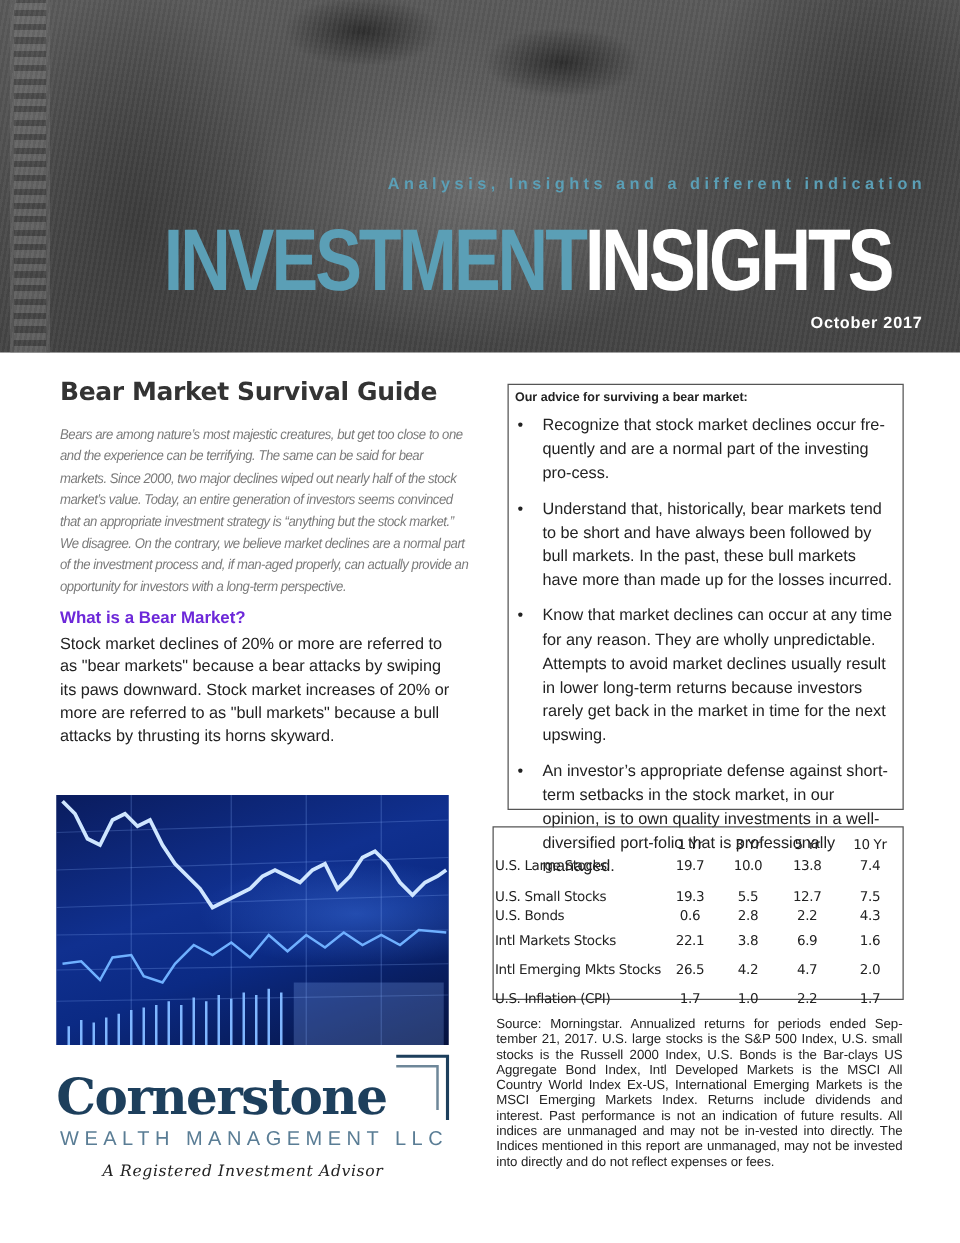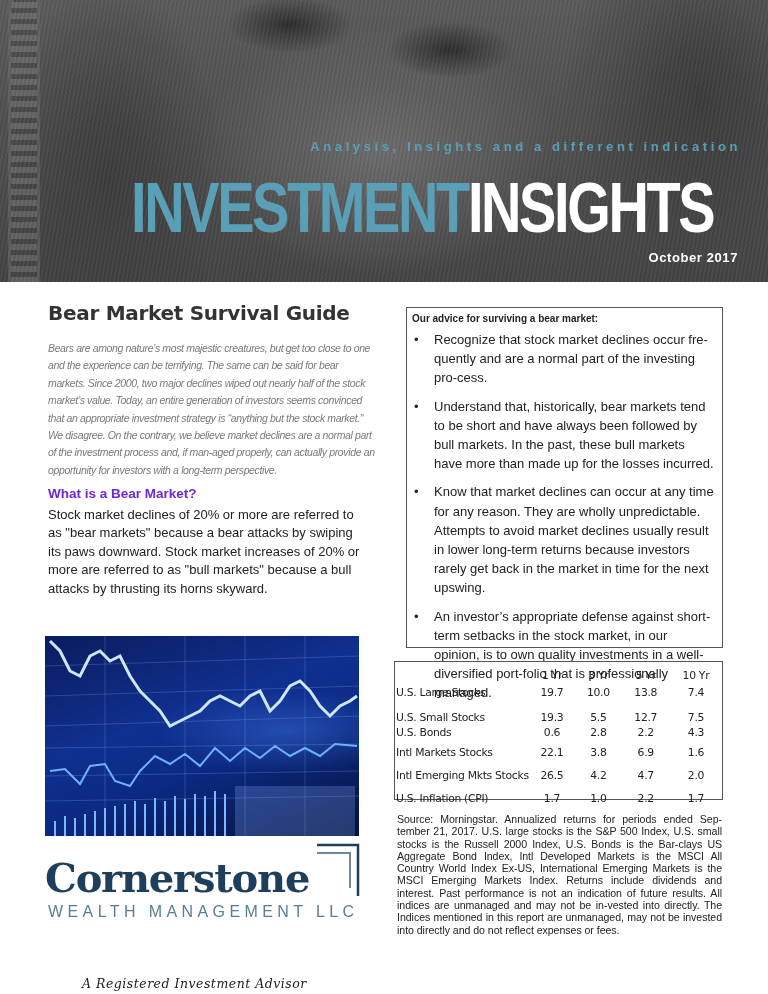--- a/index.html
+++ b/index.html
@@ -33,21 +33,21 @@
   .chart-img { position: absolute; left: 45px; top: 636px; width: 314px; height: 200px; overflow: hidden;
     background:
       radial-gradient(ellipse 180px 60px at 240px 95px, rgba(80,140,255,0.35) 0%, rgba(0,0,0,0) 70%),
       linear-gradient(160deg, #0a1c5e 0%, #10308f 40%, #0b2a84 60%, #06123d 100%); }
   .chart-img svg { position: absolute; left: 0; top: 0; }
 
   
   .logo-brackets { position: absolute; left: 315px; top: 843px; width: 45px; height: 55px; }
   .logo-name { position: absolute; left: 45px; top: 855px; font-family: "DejaVu Serif", serif; font-weight: bold; font-size: 40px; color: #1d3f5c; letter-spacing: -1.2px; line-height: 46px; }
   .logo-sub { position: absolute; left: 48px; top: 903px; font-size: 16px; color: #5a7d95; letter-spacing: 4.4px; }
-  .logo-tag { position: absolute; left: 82px; top: 929px; font-family: "DejaVu Serif", serif; font-style: italic; font-size: 12.5px; color: #222; letter-spacing: 0.5px; margin-top: 47px; }
+  .logo-tag { position: absolute; left: 82px; top: 929px; font-family: "DejaVu Serif", serif; font-style: italic; font-size: 12.5px; color: #222; letter-spacing: 0.5px; }
 
   
   .advice-box { position: absolute; left: 406px; top: 307px; width: 317px; height: 341px; border: 1.5px solid #555; box-sizing: border-box; padding: 5px 6px 0 5px; }
   .advice-title { font-size: 10px; font-weight: bold; color: #222; margin: 0 0 6px 0; }
   .advice-list { list-style: none; margin: 0; padding: 0; }
   .advice-list li { position: relative; padding-left: 22px; font-size: 13px; line-height: 19.2px; color: #222; margin-bottom: 9px; }
   .advice-list li .bullet { position: absolute; left: 2px; top: 0; }
 
   
   .returns-table { position: absolute; left: 394px; top: 661px; width: 329px; height: 139px; border: 1.5px solid #555; box-sizing: border-box; }

